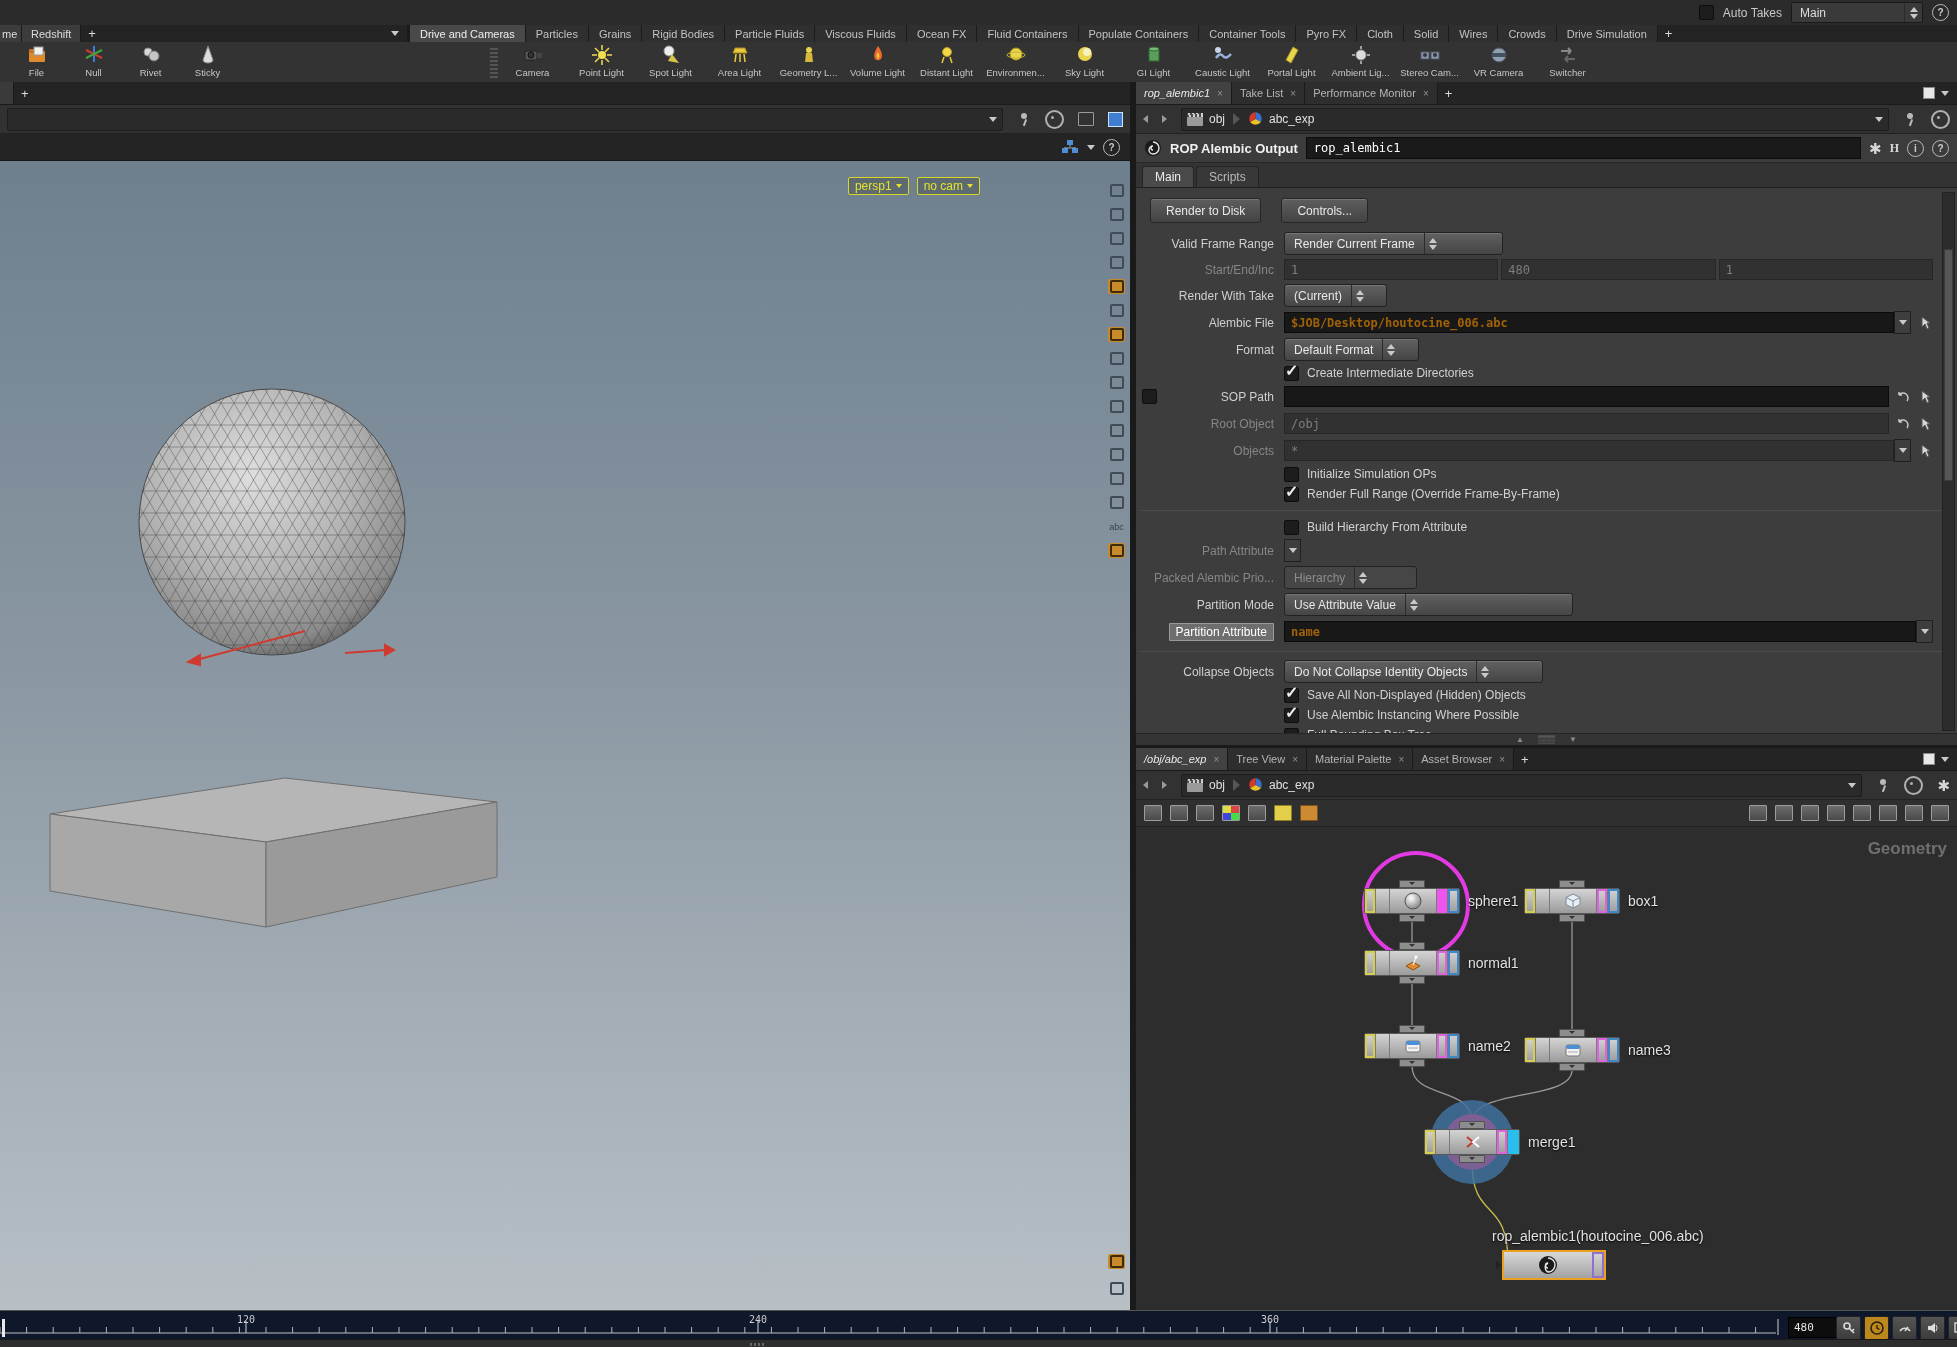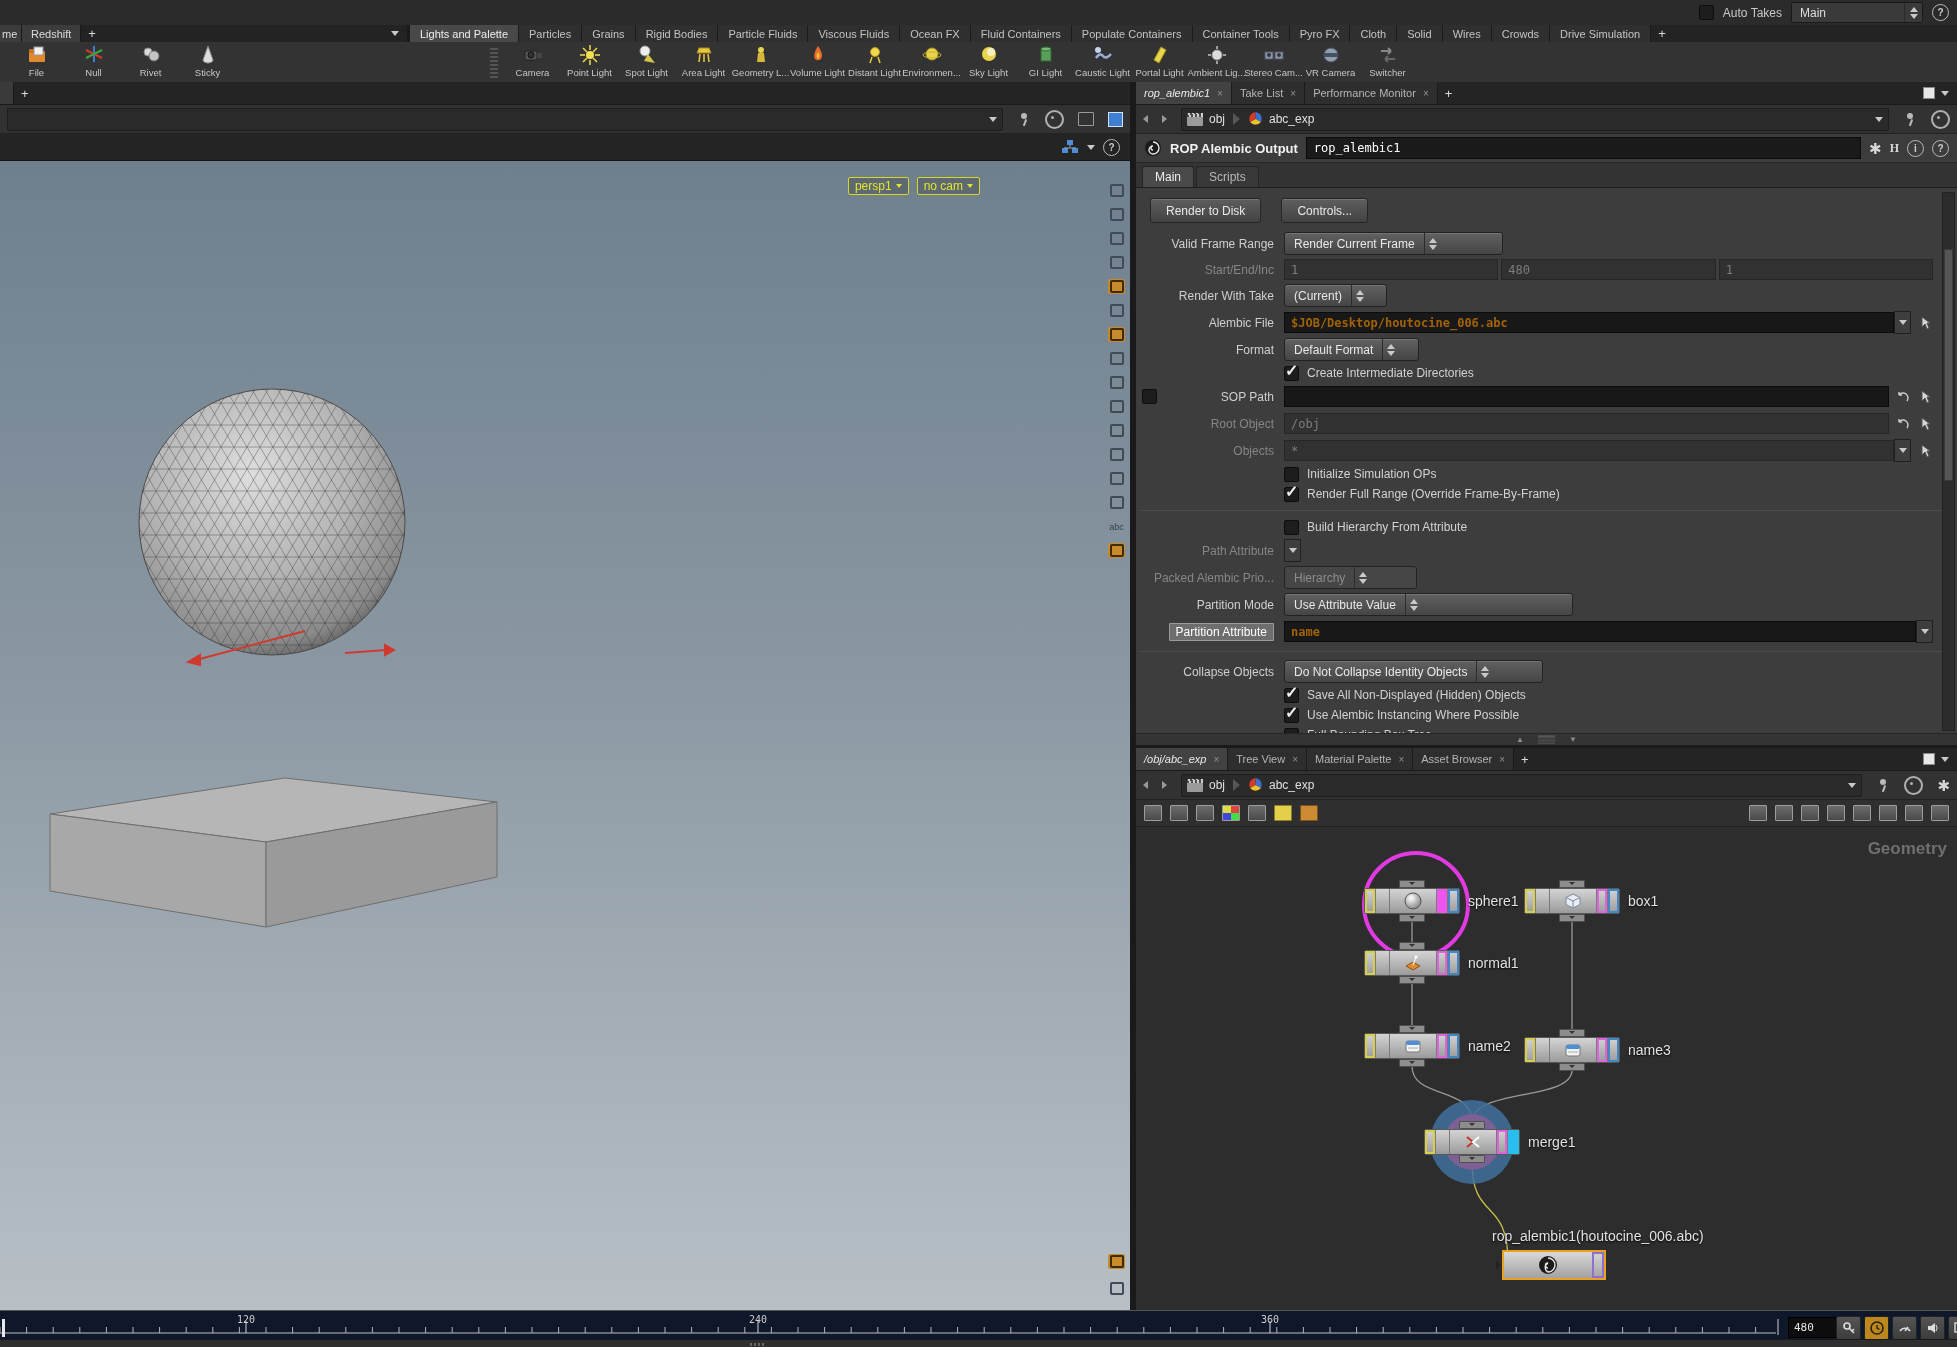--- a/index.html
+++ b/index.html
@@ -145,21 +145,21 @@
         <div class="dtab" style="width: 10px; overflow: hidden; padding-left: 2px;">me</div>
         <div class="dtab">Redshift</div>
       </div>
     <div class="plus">+</div>
     <div style="width:280px;"></div>
     <div class="flex" style="padding:0 8px;">
         <span class="tri-d"></span>
       </div>
     <div style="width:3px;background:#1a1a1a;"></div>
     <div id="shelf-tabs" class="flex" style="align-items:stretch;">
-        <div class="stab active">Lights and Palette</div>
+        <div class="stab active">Drive and Cameras</div>
         <div class="stab">Particles</div>
         <div class="stab">Grains</div>
         <div class="stab">Rigid Bodies</div>
         <div class="stab">Particle Fluids</div>
         <div class="stab">Viscous Fluids</div>
         <div class="stab">Ocean FX</div>
         <div class="stab">Fluid Containers</div>
         <div class="stab">Populate Containers</div>
         <div class="stab">Container Tools</div>
         <div class="stab">Pyro FX</div>
@@ -207,21 +207,21 @@
           <span class="ic">
             <svg width="22" height="22" viewBox="0 0 22 22">
               <path d="M11 2 L16 16 A5 3 0 0 1 6 16 Z" fill="#dcdcdc" stroke="#888"></path>
             </svg>
           </span>
           <span class="lab">Sticky</span>
         </div>
       </div>
     <div style="width:252px;"></div>
     <div class="grip"></div>
-    <div id="shelf-tools" class="flex" style="align-items:center;">
+    <div id="shelf-tools" class="flex" style="align-items:center;gap:12px;">
         <div class="tool">
           <span class="ic">
             <svg width="22" height="22" viewBox="0 0 22 22">
               <rect x="3" y="7" width="12" height="9" rx="1" fill="#555" stroke="#222"></rect>
               <circle cx="9" cy="11" r="3" fill="#333" stroke="#111"></circle>
               <rect x="15" y="9" width="5" height="5" fill="#444"></rect>
             </svg>
           </span>
           <span class="lab">Camera</span>
         </div>

